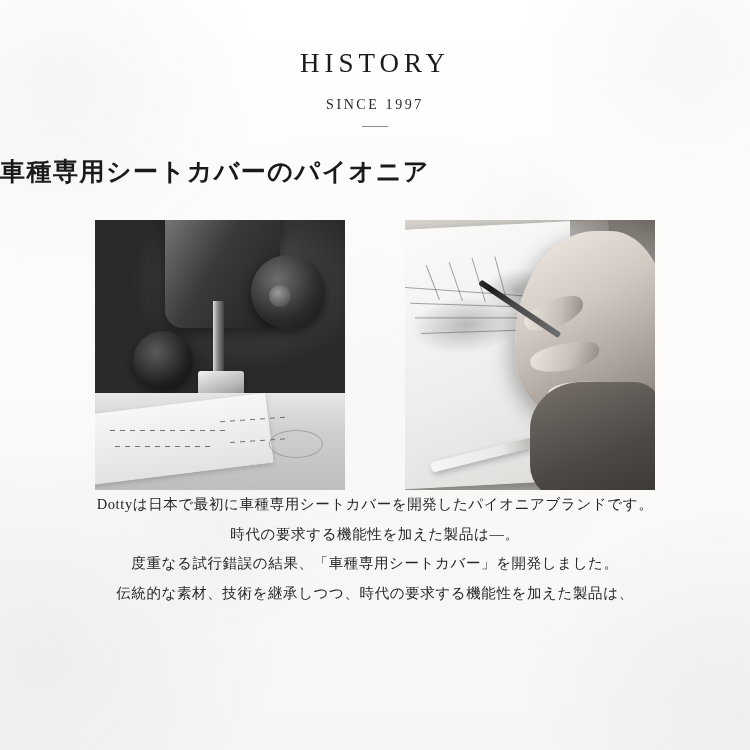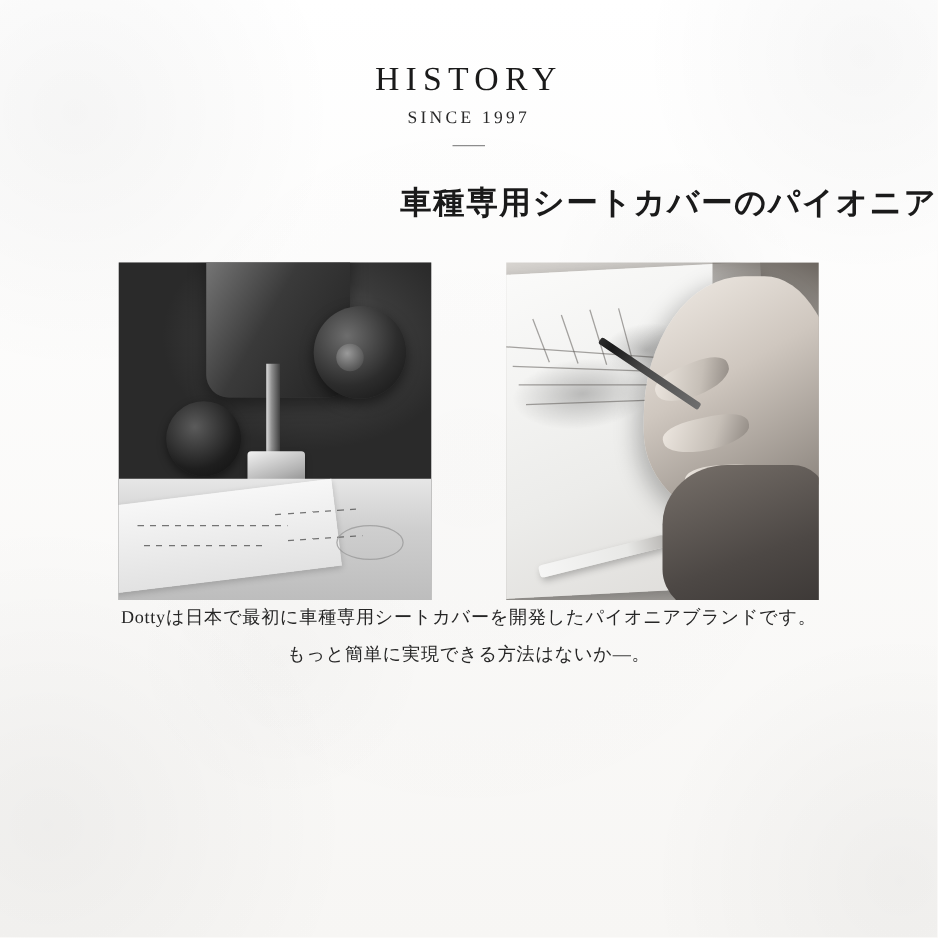--- a/index.html
+++ b/index.html
@@ -37,35 +37,35 @@
   }
   .title-en {
     font-family: "Liberation Serif", serif;
     font-size: 27px;
     letter-spacing: 5px;
     color: #1a1a1a;
     font-weight: normal;
     margin: 0;
   }
   .subtitle-en {
-    margin-top: 8px;
+    margin-top: 18px;
     font-family: "Liberation Serif", serif;
     font-size: 14px;
     letter-spacing: 2.6px;
     color: #2a2a2a;
   }
   .rule {
     width: 26px;
     height: 1px;
     background: #8d8d8d;
     margin: 13px auto 0 auto;
   }
   .headline-jp {
     margin-top: 28px;
-    text-align: right;
+    text-align: left;
     font-family: "Liberation Serif", serif;
     font-size: 25px;
     letter-spacing: 1.5px;
     color: #1a1a1a;
     font-weight: bold;
   }
   .images {
     margin-top: 32px;
     display: flex;
     justify-content: center;
@@ -339,16 +339,18 @@
       <div class="sk-finger sk-f2"></div>
       <div class="sk-finger sk-f3"></div>
       <div class="sk-pencil"></div>
       <div class="sk-arm"></div>
     </div>
 
   </div>
 
   <div class="body-text">
     <p>Dottyは日本で最初に車種専用シートカバーを開発したパイオニアブランドです。</p>
-    <p>もっと簡単に実現できる方法はないか―。</p>
+    <p>時代の要求する機能性を加えた製品は―。</p>
+    <p>度重なる試行錯誤の結果、「車種専用シートカバー」を開発しました。</p>
+    <p>伝統的な素材、技術を継承しつつ、時代の要求する機能性を加えた製品は、</p>
   </div>
 
 </div>
 
 </body></html>

